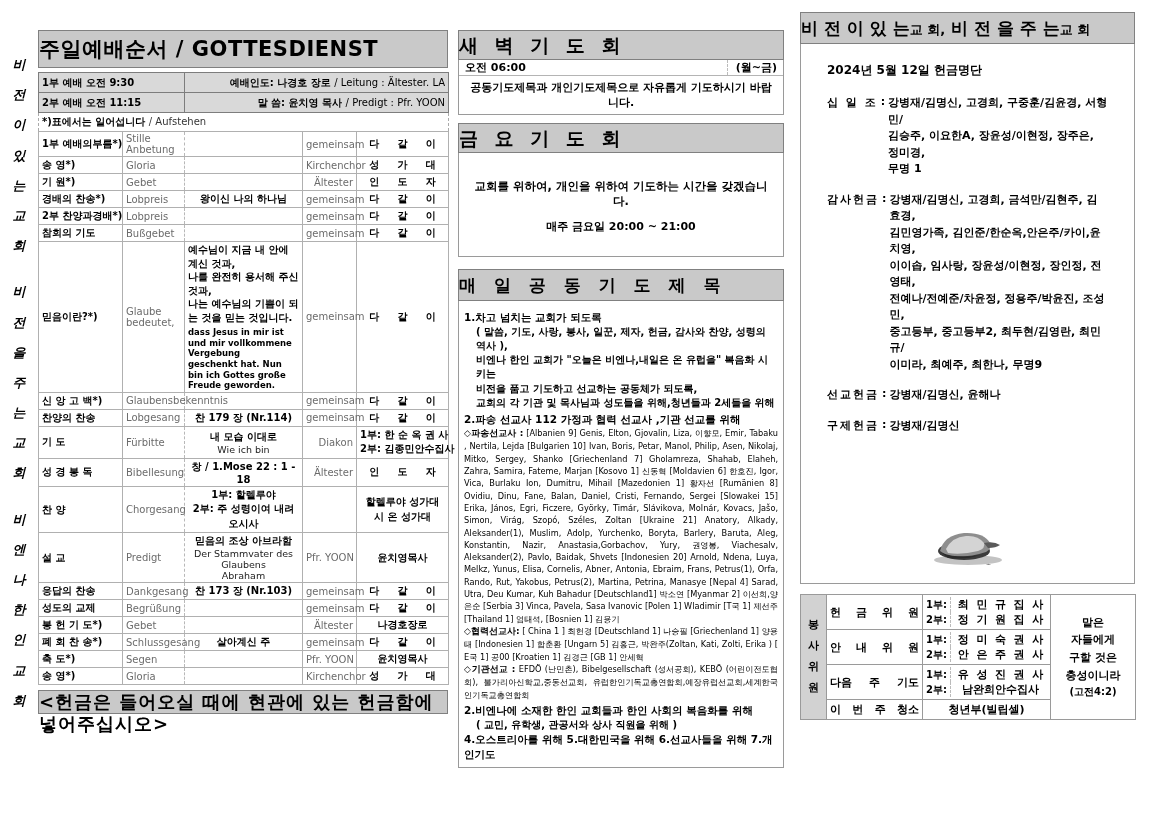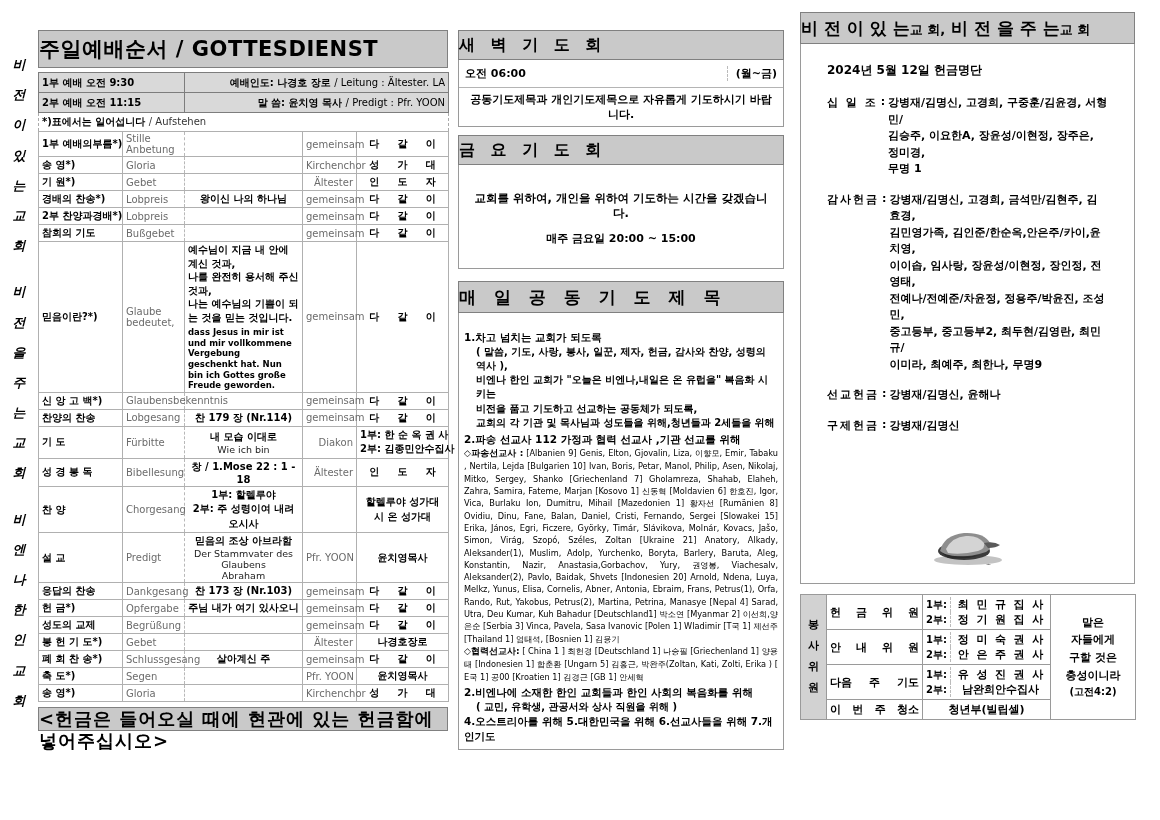--- a/index.html
+++ b/index.html
@@ -137,28 +137,28 @@
 
   
   #col2 {
     position: absolute;
     left: 458px; top: 30px;
     width: 326px;
   }
   .c2title {
     height: 28px;
     line-height: 28px;
-    font-size: 16px;
+    font-size: 19px;
     letter-spacing: 5px;
   }
   .c2box { border: 1px solid #9a9a9a; border-top: none; }
   .c2row {
     display: flex;
     justify-content: space-between;
-    padding: 6px 6px;
+    padding: 0 6px;
     font-size: 11px;
     font-weight: bold;
     border-bottom: 1px solid #b4b4b4;
   }
   .c2row .dash { border-left: 1px dashed #bbb; padding-left: 8px;}
   .c2note {
     padding: 4px 6px;
     font-size: 11px;
     font-weight: bold;
     text-align: center;
@@ -174,21 +174,21 @@
   .c2body .l1 { font-size: 11.5px; font-weight: bold; }
   .c2body .l2 { font-size: 11px; font-weight: bold; margin-top: 10px; }
 
   #daily {
     margin-top: 12px;
   }
   #daily .c2title { font-size: 17px; letter-spacing: 6px; height: 30px; line-height: 30px;}
   #daily-body {
     border: 1px solid #9a9a9a;
     border-top: none;
-    padding: 17px 5px 5px;
+    padding: 9px 5px 5px;
     font-size: 9px;
     line-height: 1.42;
   }
   .pitem { font-weight: bold; font-size: 10.5px; }
   .psub  { font-weight: bold; font-size: 10px; padding-left: 12px; }
   .plist { font-size: 8.2px; line-height: 1.5; text-align: justify; }
   .plist b { font-size: 9.5px; }
   .plist .kname { font-weight: bold; font-size: 9px; }
 
   
@@ -498,35 +498,20 @@
             <td class="c-role">gemeinsam</td>
             <td class="c-who">
               <span class="sp">
                 <span>다</span>
                 <span>같</span>
                 <span>이</span>
               </span>
             </td>
           </tr>
           <tr>
-            <td class="c-ko">헌         금*)</td>
-            <td class="c-de">Opfergabe</td>
-            <td class="c-mid">
-              <div>주님 내가 여기 있사오니</div>
-            </td>
-            <td class="c-role">gemeinsam</td>
-            <td class="c-who">
-              <span class="sp">
-                <span>다</span>
-                <span>같</span>
-                <span>이</span>
-              </span>
-            </td>
-          </tr>
-          <tr>
             <td class="c-ko">성도의 교제</td>
             <td class="c-de">Begrüßung</td>
             <td class="c-mid"></td>
             <td class="c-role">gemeinsam</td>
             <td class="c-who">
               <span class="sp">
                 <span>다</span>
                 <span>같</span>
                 <span>이</span>
               </span>
@@ -586,41 +571,45 @@
       <div class="c2row">
         <span>오전 06:00</span>
         <span class="dash">(월~금)</span>
       </div>
       <div class="c2note">공동기도제목과 개인기도제목으로 자유롭게 기도하시기 바랍니다.</div>
     </div>
 
     <div class="band c2title" style="margin-top:8px">금 요 기 도 회</div>
     <div class="c2body">
       <div class="l1">교회를 위하여, 개인을 위하여 기도하는 시간을 갖겠습니다.</div>
-      <div class="l2">매주 금요일 20:00 ~ 15:00</div>
+      <div class="l2">매주 금요일 20:00 ~ 21:00</div>
     </div>
 
     <div id="daily">
       <div class="band c2title">매 일 공 동 기 도 제 목</div>
       <div id="daily-body">
         <div class="pitem">1.차고 넘치는 교회가 되도록</div>
         <div id="item1-subs">
             <div class="psub">( 말씀, 기도, 사랑, 봉사, 일꾼, 제자, 헌금, 감사와 찬양, 성령의 역사 ),</div>
             <div class="psub">비엔나 한인 교회가 "오늘은 비엔나,내일은 온 유럽을" 복음화 시키는</div>
             <div class="psub">비전을 품고 기도하고 선교하는 공동체가 되도록,</div>
             <div class="psub">교회의 각 기관 및 목사님과 성도들을 위해,청년들과 2세들을 위해</div>
           </div>
         <div class="pitem" style="margin-top:2px">2.파송 선교사  112 가정과 협력 선교사 ,기관 선교를 위해</div>
         <div class="plist">
           <b class="kname">◇파송선교사 :</b>
           <span>[Albanien 9] Genis, Elton, Gjovalin, Liza, 이향모, Emir, Tabaku , Nertila, Lejda [Bulgarien 10] Ivan, Boris, Petar, Manol, Philip, Asen, Nikolaj, Mitko, Sergey, Shanko [Griechenland 7]   Gholamreza,  Shahab,  Elaheh,  Zahra,  Samira,  Fateme,  Marjan [Kosovo 1] 신동혁 [Moldavien 6] 한호진, Igor, Vica, Burlaku Ion, Dumitru, Mihail [Mazedonien 1] 황자선 [Rumänien 8]  Ovidiu,  Dinu,  Fane,  Balan,  Daniel,  Cristi, Fernando, Sergei  [Slowakei 15] Erika, János, Egri, Ficzere, Györky, Timár, Slávikova, Molnár, Kovacs, Jašo, Simon, Virág, Szopó, Széles, Zoltan [Ukraine 21]  Anatory,  Alkady, Aleksander(1), Muslim, Adolp, Yurchenko, Boryta, Barlery, Baruta, Aleg, Konstantin, Nazir, Anastasia,Gorbachov, Yury, 권영봉, Viachesalv, Aleksander(2), Pavlo, Baidak, Shvets [Indonesien 20]  Arnold, Ndena,   Luya, Melkz, Yunus, Elisa, Cornelis, Abner, Antonia, Ebraim, Frans, Petrus(1), Orfa, Rando, Rut, Yakobus, Petrus(2), Martina, Petrina, Manasye [Nepal 4] Sarad, Utra, Deu Kumar, Kuh Bahadur [Deutschland1] 박소연 [Myanmar 2] 이선희,양은순 [Serbia 3] Vinca, Pavela, Sasa Ivanovic [Polen 1] Wladimir [T국 1] 제선주 [Thailand 1] 엄태석, [Bosnien 1] 김용기</span>
         </div>
         <div class="plist">
           <b class="kname">◇협력선교사:</b>
           <span>[ China 1 ] 최헌경  [Deutschland 1] 나승필  [Griechenland 1]  양용태 [Indonesien 1] 합춘환 [Ungarn 5] 김흥근, 박완주(Zoltan, Kati, Zolti, Erika ) [ E국 1] 공00  [Kroatien 1] 김경근  [GB 1] 안세혁</span>
+        </div>
+        <div class="plist">
+          <b class="kname">◇기관선교 :</b>
+          <span>EFDÖ (난민촌), Bibelgesellschaft (성서공회), KEBÖ (어린이전도협회), 불가리아신학교,중동선교회, 유럽한인기독교총연합회,예장유럽선교회,세계한국인기독교총연합회</span>
         </div>
         <div class="pitem" style="margin-top:2px">2.비엔나에 소재한 한인 교회들과 한인 사회의 복음화를 위해</div>
         <div class="psub">( 교민, 유학생, 관공서와 상사 직원을 위해 )</div>
         <div class="pitem">4.오스트리아를 위해 5.대한민국을 위해 6.선교사들을 위해 7.개인기도</div>
       </div>
     </div>
   </div>
 
   <div id="col3">
     <div id="c3title" class="band">

